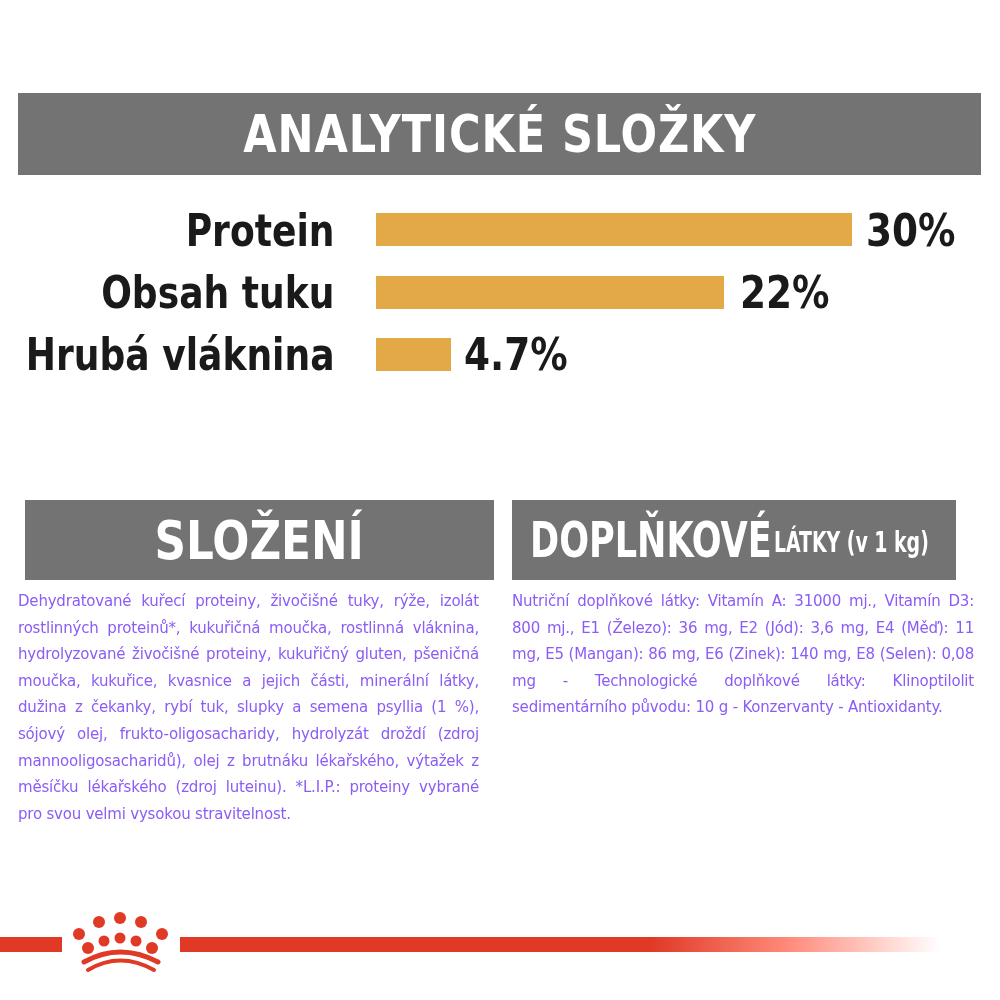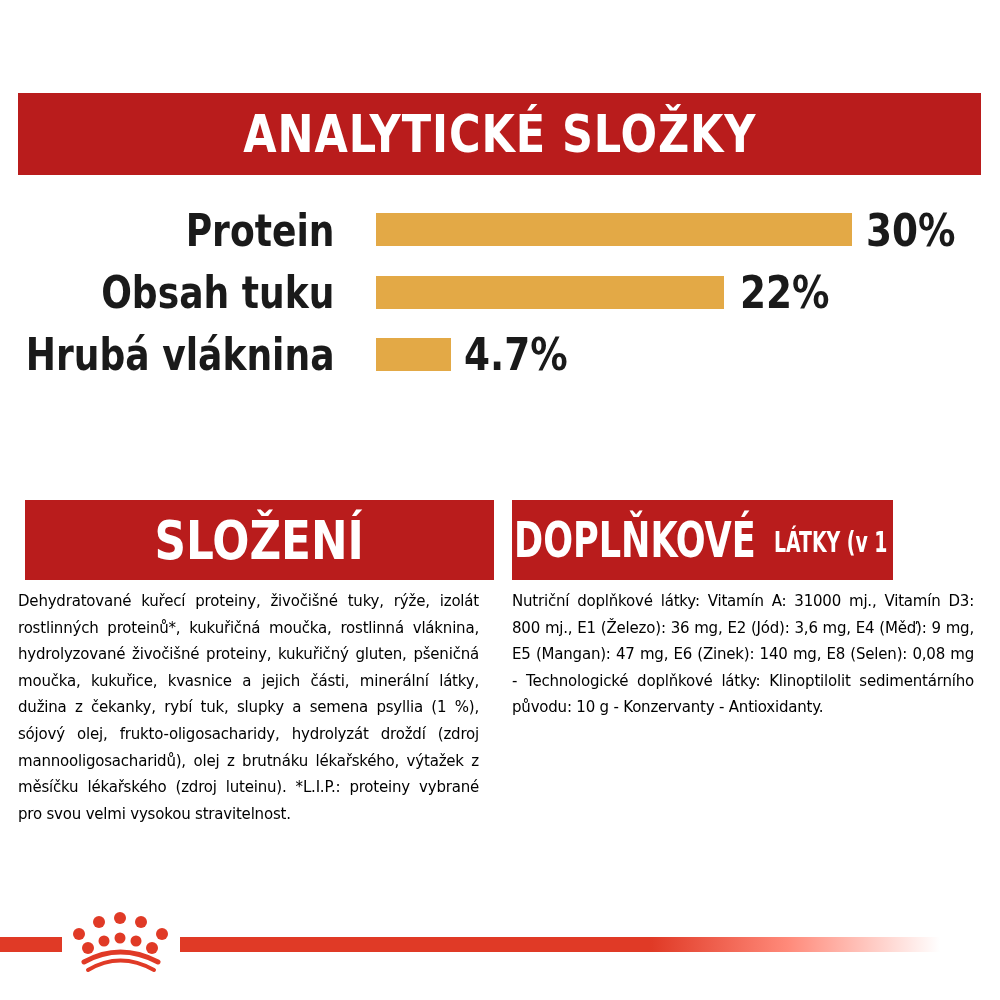--- a/index.html
+++ b/index.html
@@ -1,28 +1,28 @@
 <!DOCTYPE html>
 <html><head>
 <meta charset="utf-8">
 <style>
   html, body { margin: 0; padding: 0; background: #ffffff; }
   body { width: 1000px; height: 1000px; position: relative; overflow: hidden; font-family: "DejaVu Sans", sans-serif; }
-  .hdr-box { position: absolute; background: #b91c1c; color: #ffffff; font-family: "DejaVu Sans Condensed", "DejaVu Sans", sans-serif; font-weight: bold; display: flex; align-items: center; justify-content: center; white-space: nowrap; }
+  .hdr-box { position: absolute; background: #737373; color: #ffffff; font-family: "DejaVu Sans Condensed", "DejaVu Sans", sans-serif; font-weight: bold; display: flex; align-items: center; justify-content: center; white-space: nowrap; }
   #top-hdr { left: 18px; top: 93px; width: 963px; height: 82px; font-size: 52px; letter-spacing: 1px; }
   #top-hdr span { transform: scaleX(0.92); display: inline-block; }
   .row-label { position: absolute; right: 666px; font-family: "DejaVu Sans", sans-serif; font-weight: bold; font-size: 44px; color: #1a1a1a; white-space: nowrap; transform-origin: right center; transform: scaleX(0.82); line-height: 1; }
   .bar { position: absolute; left: 376px; background: #E3A946; height: 33px; }
   .val { position: absolute; font-family: "DejaVu Sans", sans-serif; font-weight: bold; font-size: 44px; color: #1a1a1a; white-space: nowrap; transform-origin: left center; transform: scaleX(0.85); line-height: 1; }
   #left-hdr { left: 18px; top: 500px; width: 469px; height: 80px; font-size: 54px; margin-left: 7px; }
   #left-hdr span { display:inline-block; transform: scaleX(0.9); }
-  #right-hdr { left: 512px; top: 500px; width: 381px; height: 80px; justify-content: flex-start; padding-left: 0; }
+  #right-hdr { left: 512px; top: 500px; width: 428px; height: 80px; justify-content: flex-start; padding-left: 16px; }
   #right-hdr .big { font-size: 50px; display:inline-block; transform-origin: left center; transform: scaleX(0.78); margin-left: 2px; }
   #right-hdr .small { font-size: 28px; display:inline-block; transform-origin: left center; transform: scaleX(0.75); position: absolute; left: 262px; top: 26px; }
-  .para { position: absolute; font-family: "DejaVu Sans", sans-serif; font-size: 15px; line-height: 26.6px; color: #000000; text-align: justify; text-align-last: left; letter-spacing: -0.2px; }
+  .para { position: absolute; font-family: "DejaVu Sans", sans-serif; font-size: 15px; line-height: 26.6px; color: #8b5cf6; text-align: justify; text-align-last: left; letter-spacing: -0.2px; }
   #left-para { left: 18px; top: 588px; width: 461px; }
   #right-para { left: 512px; top: 588px; width: 462px; }
   .red-line { position: absolute; top: 937px; height: 15px; }
   #red-left { left: 0; width: 62px; background: #E03A26; }
   #red-right { left: 180px; width: 760px; background: linear-gradient(to right, #E03A26 0%, #E03A26 62%, #FF8A7A 80%, rgba(255,255,255,0) 100%); }
   #crown { position: absolute; left: 66px; top: 910px; width: 110px; height: 70px; }
 </style>
 </head>
 <body>
 
@@ -46,21 +46,21 @@
 
 <div class="hdr-box" id="left-hdr">
   <span>SLOŽENÍ</span>
 </div>
 <div class="para" id="left-para">Dehydratované kuřecí proteiny, živočišné tuky, rýže, izolát rostlinných proteinů*, kukuřičná moučka, rostlinná vláknina, hydrolyzované živočišné proteiny, kukuřičný gluten, pšeničná moučka, kukuřice, kvasnice a jejich části, minerální látky, dužina z čekanky, rybí tuk, slupky a semena psyllia (1 %), sójový olej, frukto-oligosacharidy, hydrolyzát droždí (zdroj mannooligosacharidů), olej z brutnáku lékařského, výtažek z měsíčku lékařského (zdroj luteinu). *L.I.P.: proteiny vybrané pro svou velmi vysokou stravitelnost.</div>
 
 <div class="hdr-box" id="right-hdr">
   <span class="big">DOPLŇKOVÉ</span>
   <span class="small">LÁTKY (v 1 kg)</span>
 </div>
-<div class="para" id="right-para">Nutriční doplňkové látky: Vitamín A: 31000 mj., Vitamín D3: 800 mj., E1 (Železo): 36 mg, E2 (Jód): 3,6 mg, E4 (Měď): 9 mg, E5 (Mangan): 47 mg, E6 (Zinek): 140 mg, E8 (Selen): 0,08 mg - Technologické doplňkové látky: Klinoptilolit sedimentárního původu: 10 g - Konzervanty - Antioxidanty.</div>
+<div class="para" id="right-para">Nutriční doplňkové látky: Vitamín A: 31000 mj., Vitamín D3: 800 mj., E1 (Železo): 36 mg, E2 (Jód): 3,6 mg, E4 (Měď): 11 mg, E5 (Mangan): 86 mg, E6 (Zinek): 140 mg, E8 (Selen): 0,08 mg - Technologické doplňkové látky: Klinoptilolit sedimentárního původu: 10 g - Konzervanty - Antioxidanty.</div>
 
 <div class="red-line" id="red-left"></div>
 <svg id="crown" viewBox="0 0 110 70">
   <g fill="#E03A26">
     <circle cx="13" cy="24" r="6"></circle>
     <circle cx="33" cy="12" r="6"></circle>
     <circle cx="54" cy="8" r="6"></circle>
     <circle cx="75" cy="12" r="6"></circle>
     <circle cx="96" cy="24" r="6"></circle>
     <circle cx="22" cy="38" r="6"></circle>

